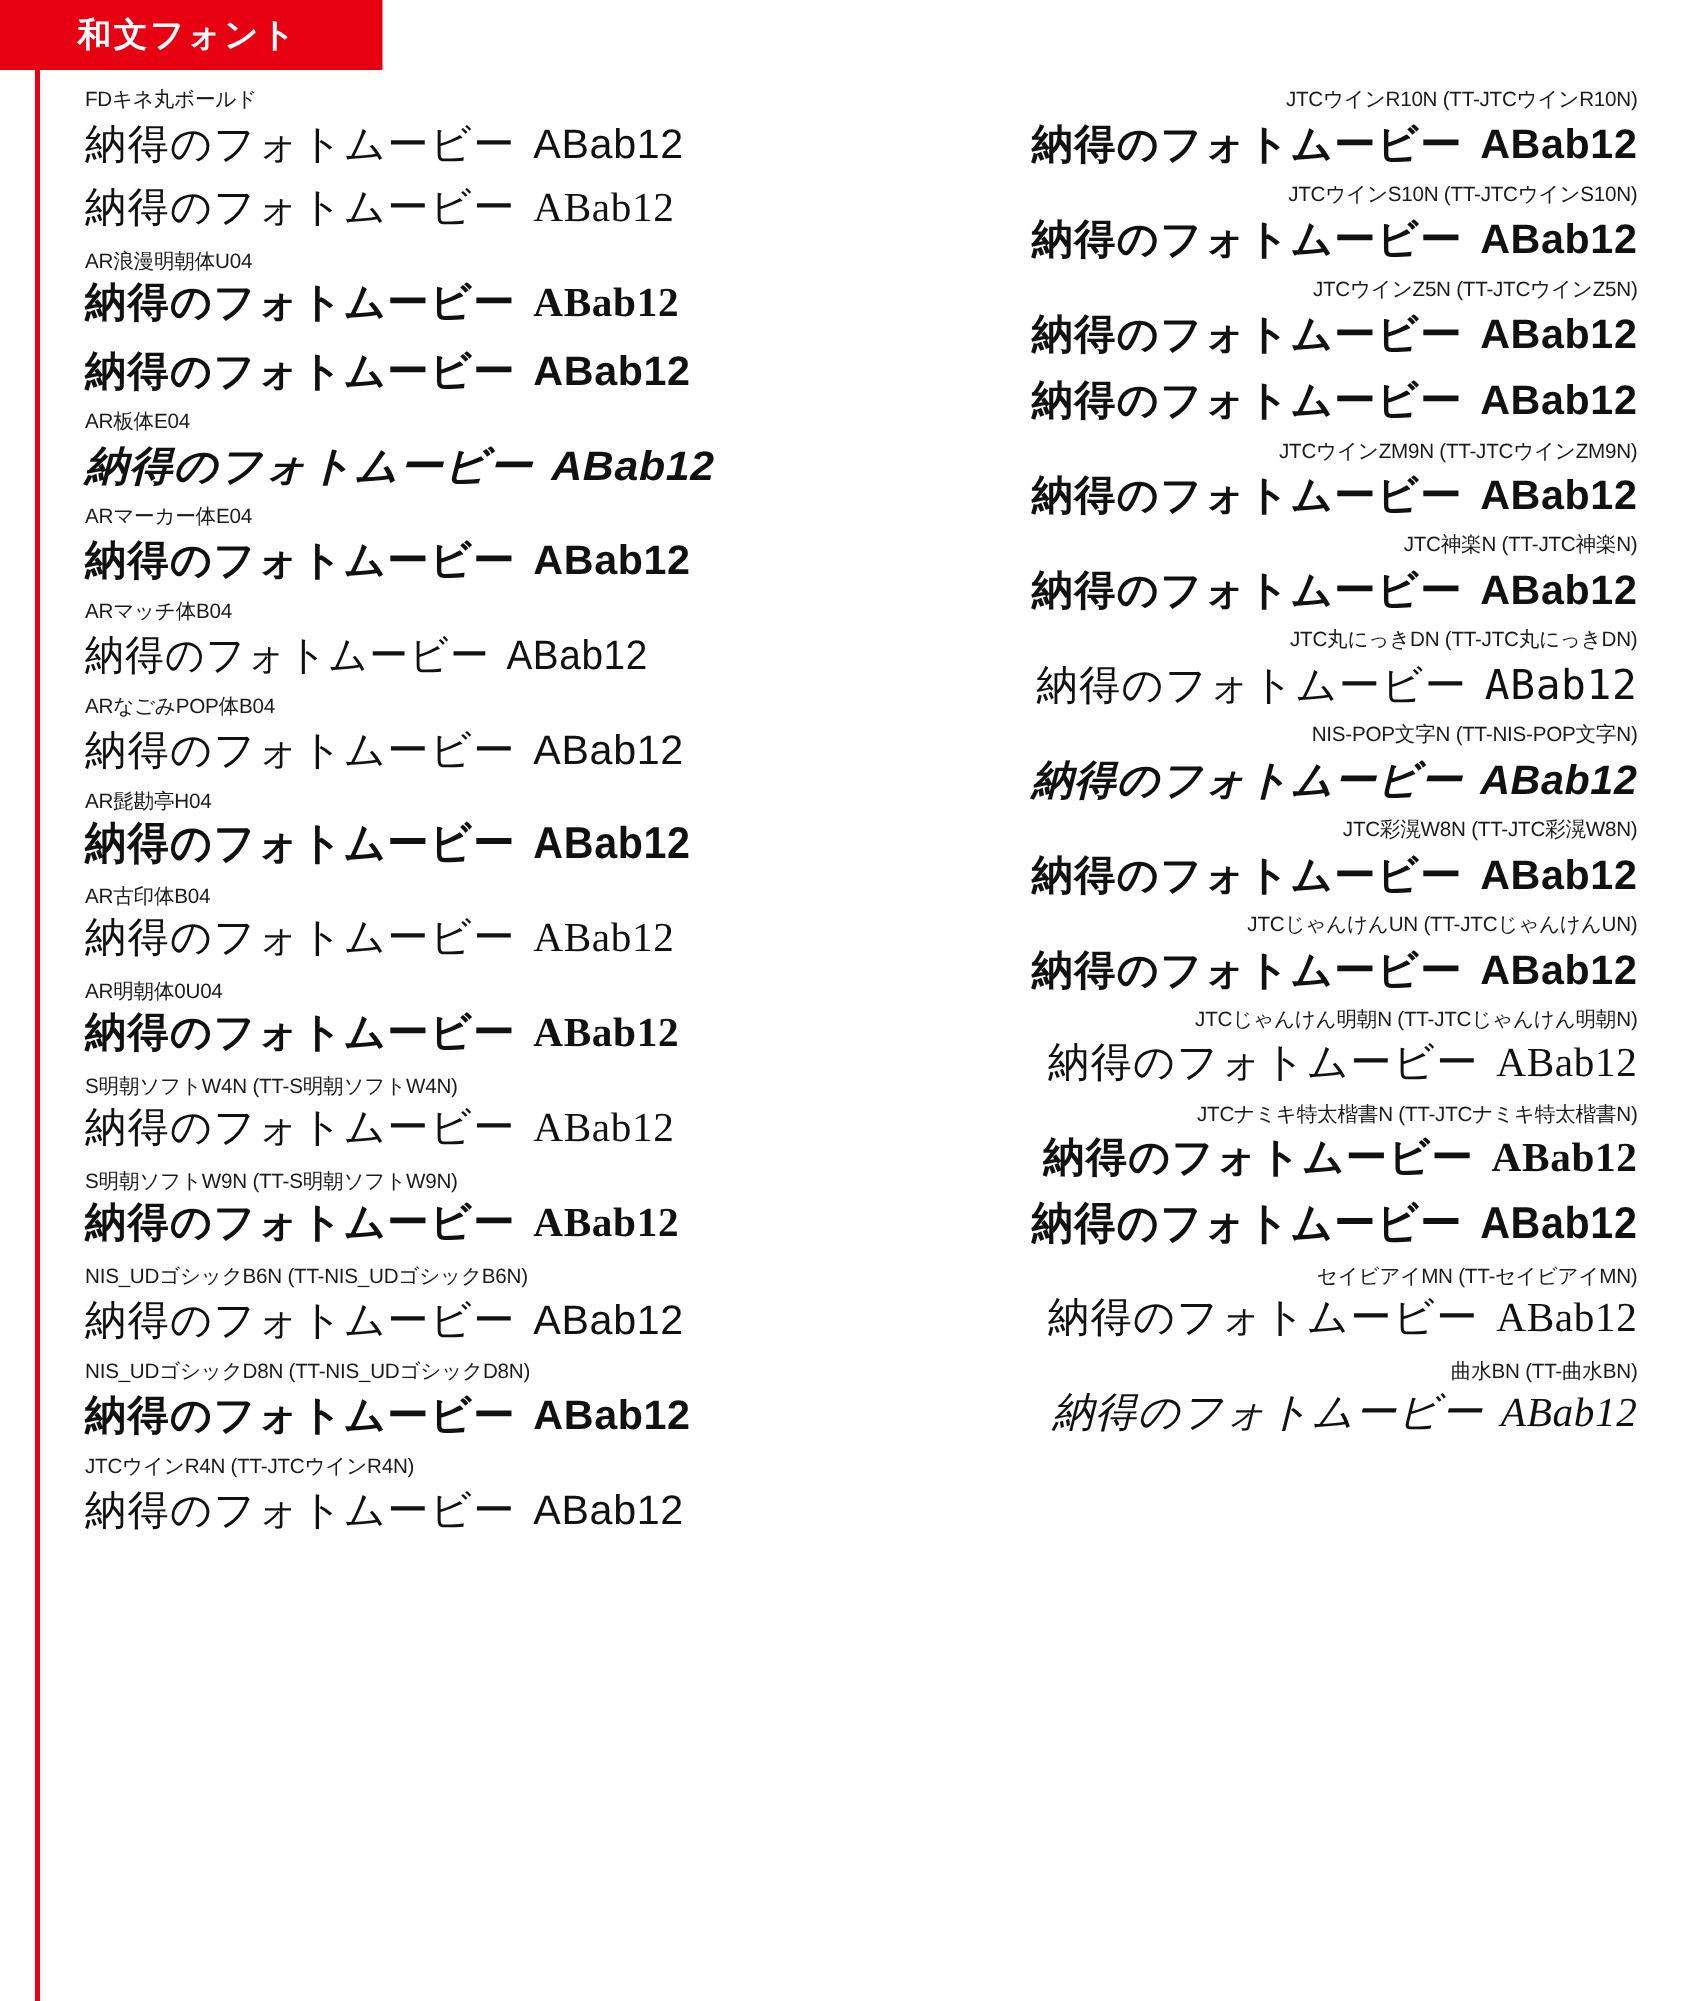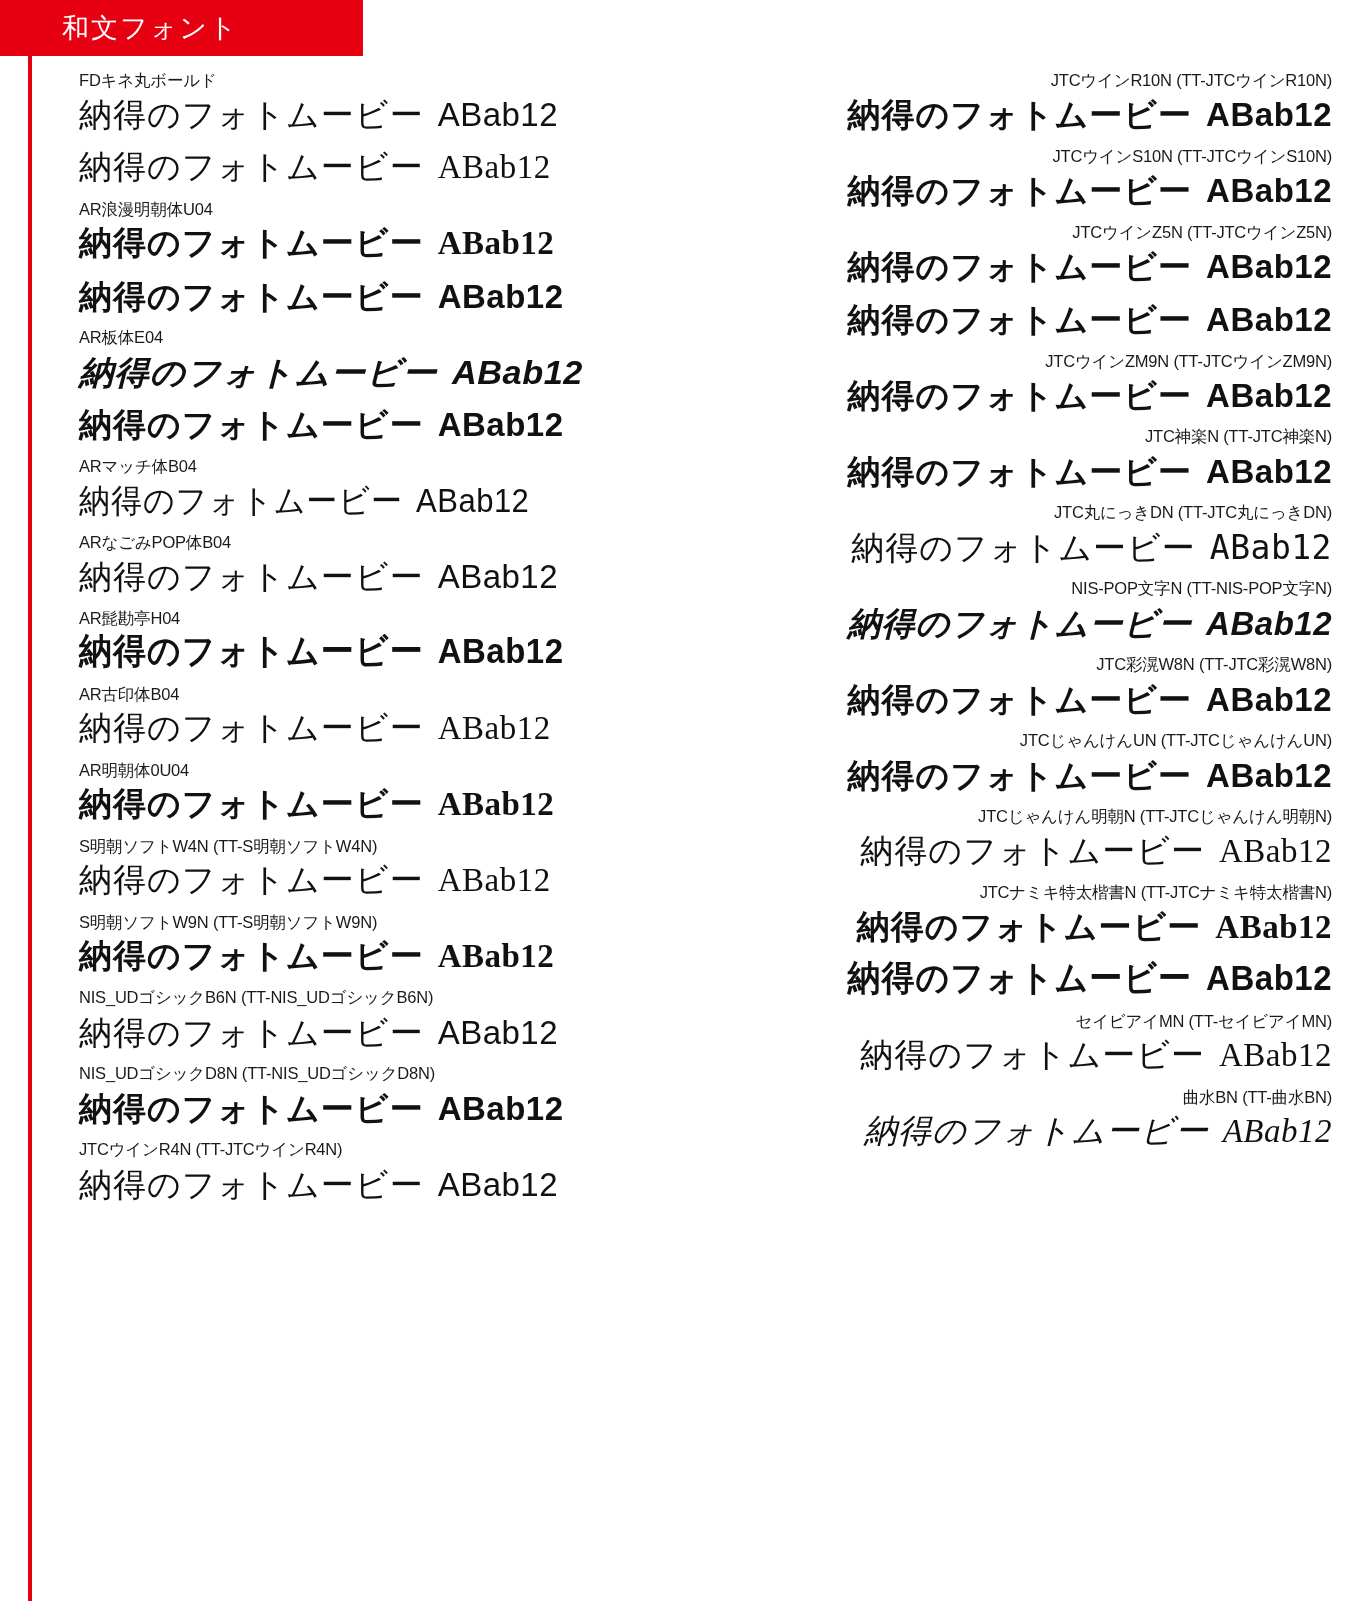--- a/index.html
+++ b/index.html
@@ -27,43 +27,42 @@
     left: 28px;
     top: 0;
     width: 4px;
     height: 1601px;
     background: #e60012;
   }
   .header-tag {
     position: absolute;
     left: 0;
     top: 0;
-    width: 363px;
+    width: 306px;
     height: 56px;
     background: #e60012;
     color: #ffffff;
     font-size: 27px;
-    font-weight: normal;
+    font-weight: bold;
     letter-spacing: 2px;
     display: flex;
     align-items: center;
     padding-left: 62px;
     box-sizing: border-box;
   }
   .columns {
     position: absolute;
     top: 70px;
     left: 0;
     width: 1360px;
     display: flex;
   }
   .col {
     width: 655px;
     box-sizing: border-box;
-    margin-left: 11px;
   }
   .col.left { padding-left: 68px; }
   .col.right { padding-left: 50px; text-align: right; }
 
   .entry {
     margin-bottom: 9px;
   }
   .font-name {
     font-size: 16.5px;
     letter-spacing: -0.2px;
@@ -118,20 +117,21 @@
         </div>
         <div class="entry">
           <div class="font-name">AR浪漫明朝体U04</div>
           <div class="sample v-serif w-bold sp-mid"><span class="jp">納得のフォトムービー</span><span class="lat">ABab12</span></div>
         </div>
         <div class="entry">
           <div class="sample v-sans w-black"><span class="jp">納得のフォトムービー</span><span class="lat">ABab12</span></div>
         </div>
         <div class="entry"><div class="font-name">AR板体E04</div><div class="sample v-sans w-bold it sq"><span class="jp">納得のフォトムービー</span><span class="lat">ABab12</span></div></div>
         <div class="entry">
+          <div class="font-name">ARマーカー体E04</div>
           <div class="sample v-sans w-bold sp-mid"><span class="jp">納得のフォトムービー</span><span class="lat">ABab12</span></div>
         </div>
         <div class="entry"><div class="font-name">ARマッチ体B04</div><div class="sample v-sans w-light sp-mid narrow"><span class="jp">納得のフォトムービー</span><span class="lat">ABab12</span></div></div>
         <div class="entry">
           <div class="font-name">ARなごみPOP体B04</div>
           <div class="sample v-sans w-light sp-mid"><span class="jp">納得のフォトムービー</span><span class="lat">ABab12</span></div>
         </div>
         <div class="entry"><div class="font-name">AR髭勘亭H04</div><div class="sample v-sans w-black tall"><span class="jp">納得のフォトムービー</span><span class="lat">ABab12</span></div></div>
         <div class="entry">
           <div class="font-name">AR古印体B04</div>

